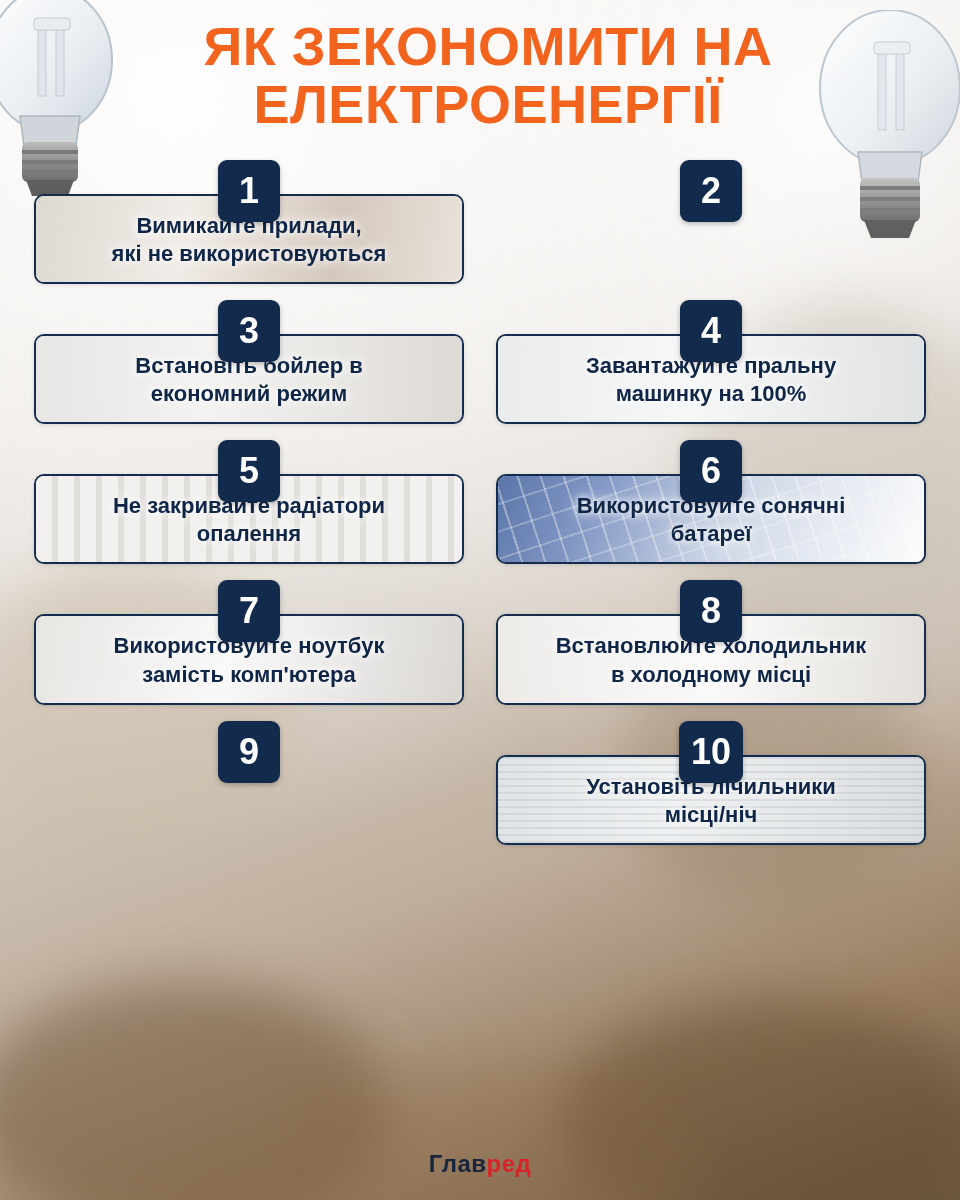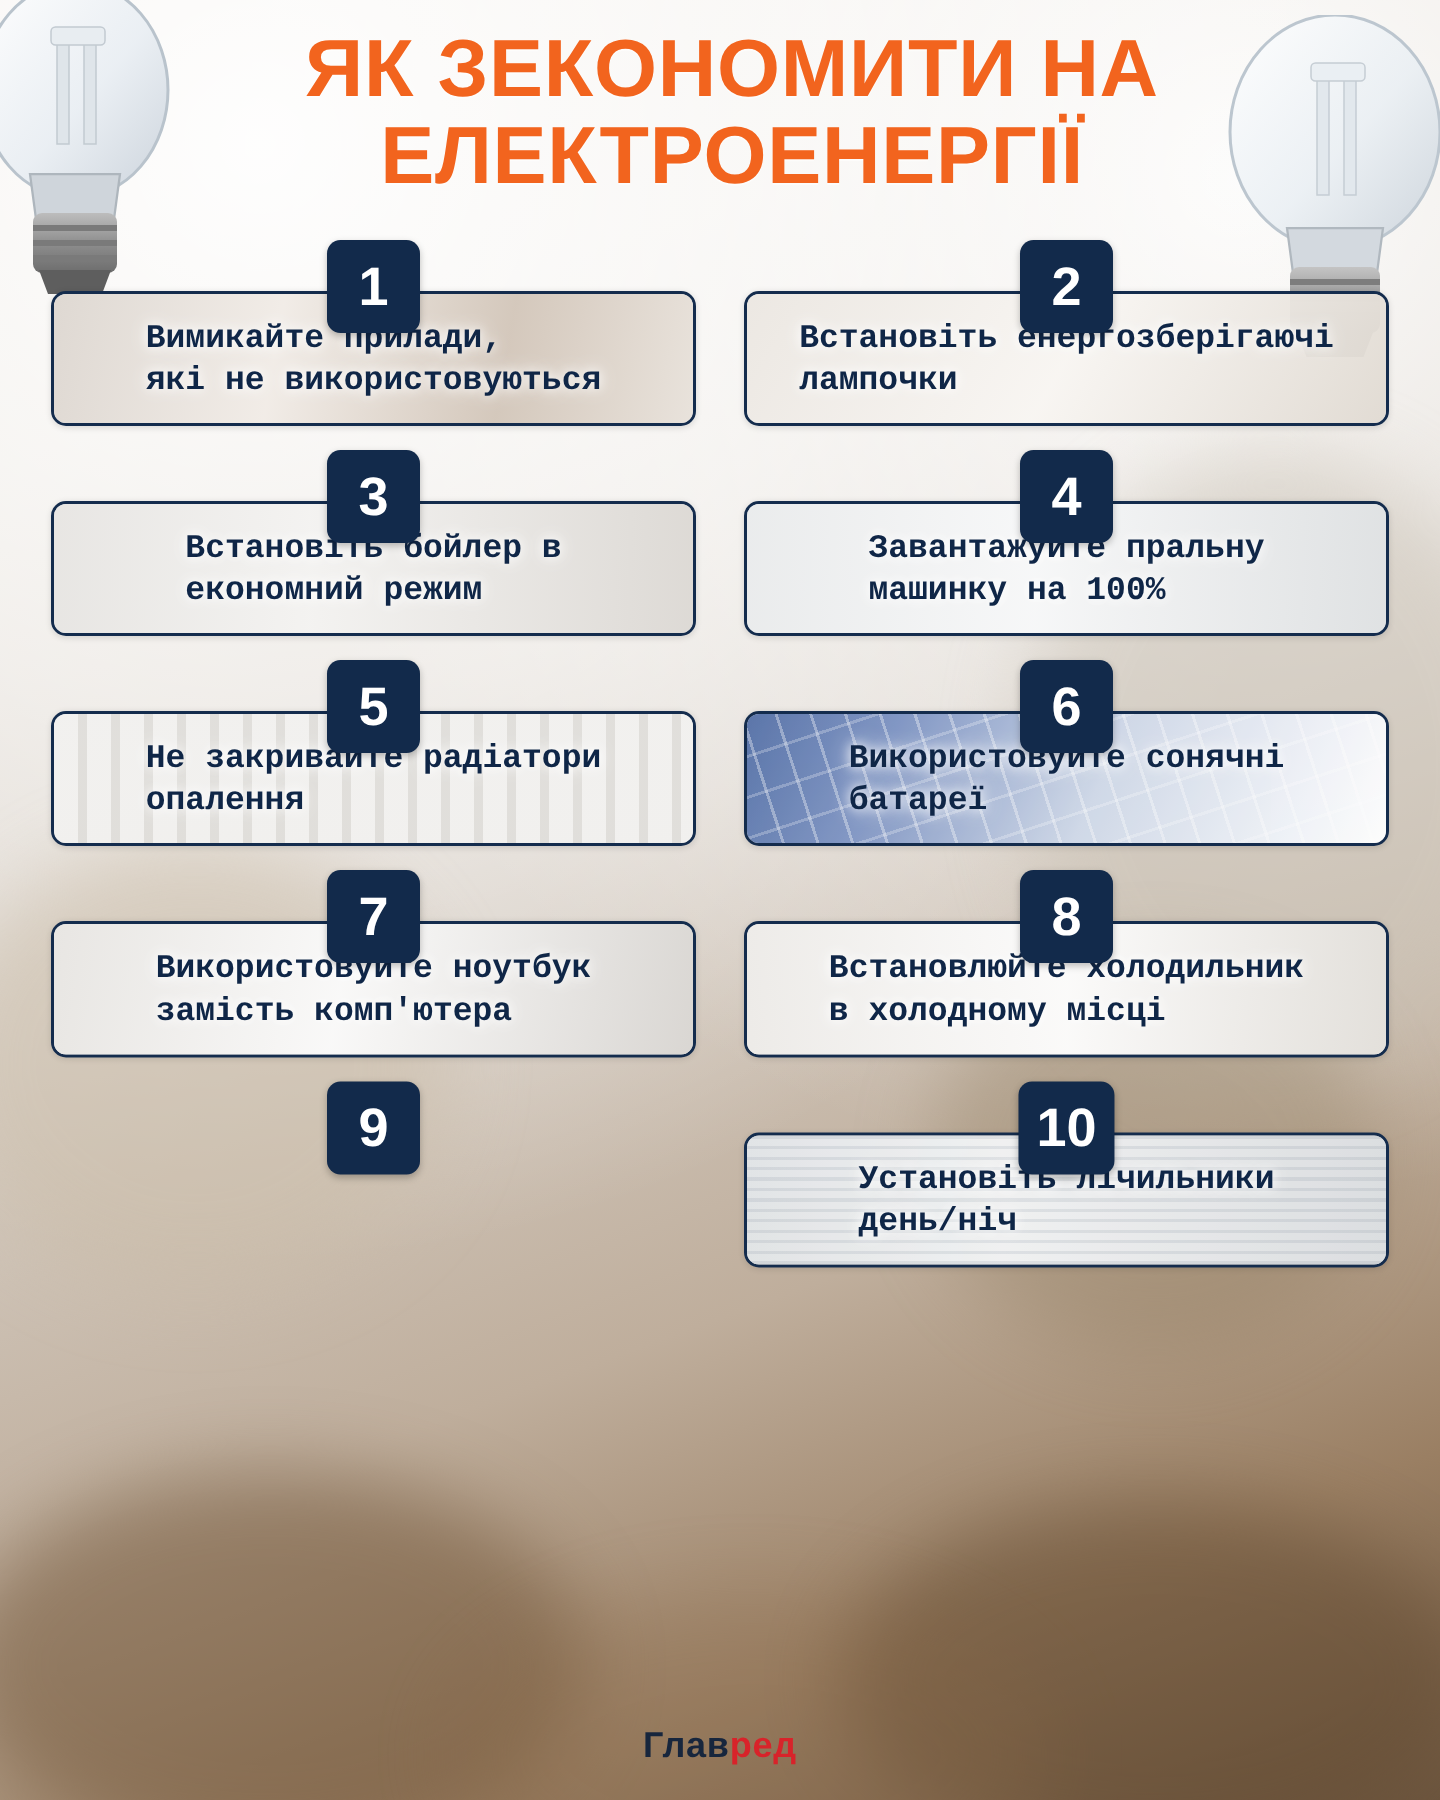--- a/index.html
+++ b/index.html
@@ -102,26 +102,25 @@
   }
   .card {
     position: relative;
     min-height: 84px;
     border: 2px solid #142c4d;
     border-radius: 10px;
     background: rgba(255,255,255,0.72);
     display: flex;
     align-items: center;
     justify-content: center;
-    text-align: left;
+    text-align: center;
     padding: 16px 18px 14px;
     box-sizing: border-box;
     overflow: hidden;
     box-shadow: 0 1px 4px rgba(0,0,0,0.12);
-    font-family: Liberation Mono, monospace;
   }
   .card .card-photo {
     position: absolute;
     inset: 0;
     z-index: 0;
     opacity: .85;
   }
   .card-text {
     position: relative;
     z-index: 2;
@@ -282,25 +281,20 @@
       <div class="badge">1</div>
       <div class="card">
         <div class="card-photo ph1"></div>
         <div class="card-text">Вимикайте прилади,
 які не використовуються</div>
       </div>
     </div>
 
     <div class="cell">
       <div class="badge">2</div>
-      <div class="card">
-        <div class="card-photo ph2"></div>
-        <div class="card-text">Встановіть енергозберігаючі
-лампочки</div>
-      </div>
     </div>
 
     <div class="cell">
       <div class="badge">3</div>
       <div class="card">
         <div class="card-photo ph3"></div>
         <div class="card-text">Встановіть бойлер в
 економний режим</div>
       </div>
     </div>
@@ -352,21 +346,21 @@
 
     <div class="cell">
       <div class="badge">9</div>
     </div>
 
     <div class="cell">
       <div class="badge">10</div>
       <div class="card">
         <div class="card-photo ph10"></div>
         <div class="card-text">Установіть лічильники
-день/ніч</div>
+місці/ніч</div>
       </div>
     </div>
 
   </div>
 
   <div class="footer">
     <div class="logo">
       <span class="lg-dark">Глав</span><span class="lg-red">ред</span>
     </div>
   </div>

